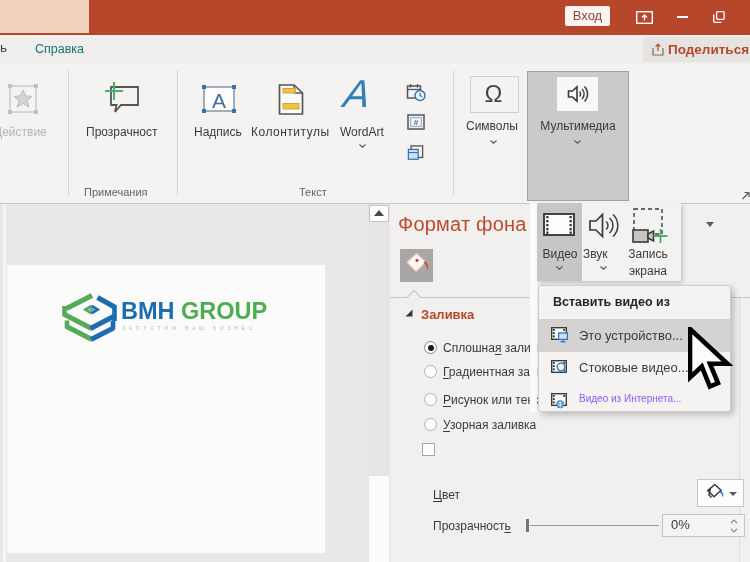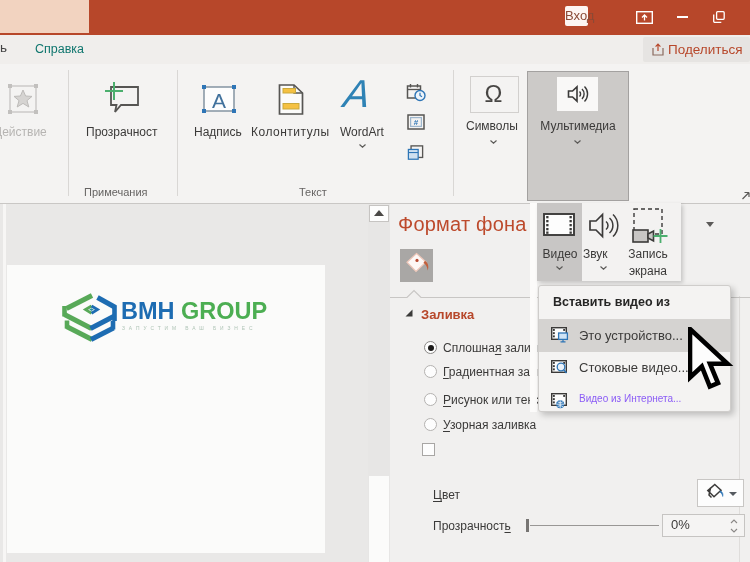--- a/index.html
+++ b/index.html
@@ -7,40 +7,40 @@
 .lbl{font-size:12px;color:#3b3a39;white-space:nowrap}
 .glbl{font-size:11px;color:#666463;white-space:nowrap}
 .chev{width:7px;height:4px}
 u{text-decoration-thickness:1px;text-underline-offset:2px}
 </style></head>
 <body>
 <div id="app">
 
 <div class="abs" style="left:0;top:0;width:750px;height:35px;background:#b7472a"></div>
 <div class="abs" style="left:0;top:0;width:89px;height:33px;background:#f2d3c0"></div>
-<div class="abs" style="left:565px;top:6px;width:23px;height:20px;background:#fdf5f2;border-radius:2px;color:#8a4a36;font-size:13px;text-align:left;line-height:20px">Вход</div>
+<div class="abs" style="left:565px;top:6px;width:45px;height:20px;background:#fdf5f2;border-radius:2px;color:#8a4a36;font-size:13px;text-align:center;line-height:20px">Вход</div>
 <svg class="abs" style="left:636px;top:11px" width="17" height="13" viewBox="0 0 17 13">
  <rect x="0.7" y="0.7" width="15.6" height="11.6" fill="none" stroke="#fff" stroke-width="1.4"></rect>
  <path d="M8.5 9.5 L8.5 4.2 M6 6.5 L8.5 4 L11 6.5" fill="none" stroke="#fff" stroke-width="1.3"></path>
 </svg>
 <div class="abs" style="left:677px;top:16px;width:11px;height:1.5px;background:#fff"></div>
 <svg class="abs" style="left:713px;top:11px" width="12" height="12" viewBox="0 0 12 12">
  <rect x="3.6" y="0.7" width="7.6" height="7.6" rx="1" fill="none" stroke="#fff" stroke-width="1.3"></rect>
  <path d="M8.3 11.3 H1.8 A1.1 1.1 0 0 1 0.7 10.2 V3.6" fill="none" stroke="#fff" stroke-width="1.3"></path>
 </svg>
 
 <div class="abs" style="left:0;top:35px;width:750px;height:29px;background:#f0eeec"></div>
 <div class="abs" style="left:0px;top:40px;color:#444;font-size:13.5px">ь</div>
 <div class="abs" style="left:35px;top:42px;color:#0f766e;font-size:12.5px;white-space:nowrap">Справка</div>
 <div class="abs" style="left:643px;top:37px;width:107px;height:25px;background:#e6e4e2;border-radius:2px"></div>
 <svg class="abs" style="left:652px;top:43px" width="14" height="13" viewBox="0 0 14 13">
  <path d="M1 5 V12 H11 V5" fill="none" stroke="#8a6a5e" stroke-width="1.2"></path>
  <path d="M6 8 V1.5 M3.6 3.6 L6 1.2 L8.4 3.6" fill="none" stroke="#b7472a" stroke-width="1.2"></path>
 </svg>
-<div class="abs" style="left:668px;top:42px;font-size:13.5px;font-weight:normal;color:#b7472a;white-space:nowrap">Поделиться</div>
+<div class="abs" style="left:668px;top:42px;font-size:13.5px;font-weight:bold;color:#b7472a;white-space:nowrap">Поделиться</div>
 
 <div class="abs" style="left:0;top:64px;width:750px;height:139px;background:#f4f3f2;border-bottom:1px solid #c9c7c5"></div>
 <div class="abs" style="left:68px;top:70px;width:1px;height:126px;background:#d9d7d5"></div>
 <div class="abs" style="left:177px;top:70px;width:1px;height:126px;background:#d9d7d5"></div>
 <div class="abs" style="left:453px;top:70px;width:1px;height:126px;background:#d9d7d5"></div>
 
 <svg class="abs" style="left:7px;top:83px" width="32" height="32" viewBox="0 0 32 32">
  <rect x="3" y="3" width="26" height="26" fill="none" stroke="#c2c0be" stroke-width="1.2"></rect>
  <g fill="#c2c0be">
         <rect x="1" y="1" width="4" height="4"></rect>

